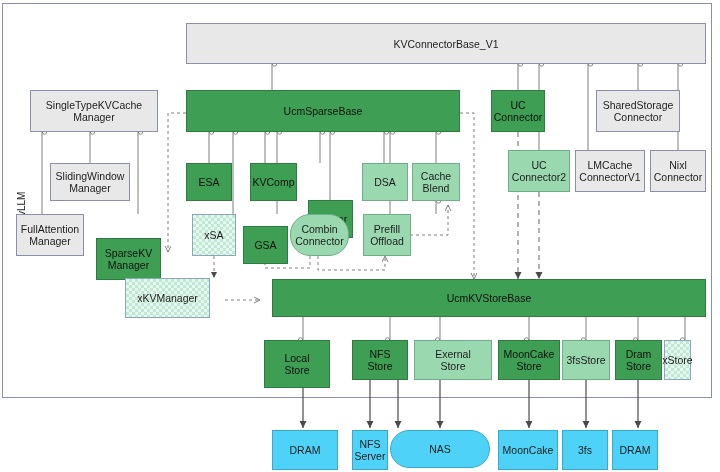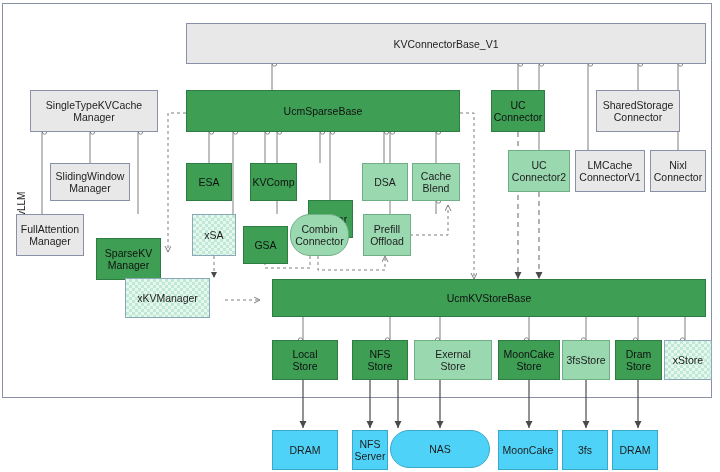--- a/index.html
+++ b/index.html
@@ -131,32 +131,32 @@
       <div class="node dgreen" style="left: 96px; top: 214px; width: 65px; height: 42px; margin-top: 24px;">SparseKV
 Manager</div>
       <div class="node hatch" style="left: 192px; top: 214px; width: 44px; height: 42px;">xSA</div>
       <div class="node dgreen" style="left: 243px; top: 226px; width: 45px; height: 28px;">GSA</div>
       <div class="node lgreen" style="left: 290px; top: 214px; width: 59px; height: 42px; border-radius: 20px;">Combin
 Connector</div>
       <div class="node lgreen" style="left: 339px; top: 214px; width: 48px; height: 42px; margin-left: 24px;">Prefill
 Offload</div>
       <div class="node hatch" style="left: 125px; top: 278px; width: 85px; height: 40px;">xKVManager</div>
       <div class="node dgreen" style="left: 272px; top: 279px; width: 434px; height: 38px;">UcmKVStoreBase</div>
-      <div class="node dgreen" style="left: 272px; top: 340px; width: 66px; height: 40px;">Local
+      <div class="node dgreen" style="left: 264px; top: 340px; width: 66px; height: 48px;">Local
 Store</div>
       <div class="node dgreen" style="left: 352px; top: 340px; width: 56px; height: 40px;">NFS
 Store</div>
       <div class="node lgreen" style="left: 414px; top: 340px; width: 78px; height: 40px;">Exernal
 Store</div>
       <div class="node dgreen" style="left: 498px; top: 340px; width: 62px; height: 40px;">MoonCake
 Store</div>
       <div class="node lgreen" style="left: 562px; top: 340px; width: 48px; height: 40px;">3fsStore</div>
       <div class="node dgreen" style="left: 615px; top: 340px; width: 47px; height: 40px;">Dram
 Store</div>
-      <div class="node hatch" style="left: 664px; top: 340px; width: 48px; height: 40px;">xStore</div>
+      <div class="node hatch" style="left: 664px; top: 340px; width: 27px; height: 40px;">xStore</div>
       <div class="node cyan" style="left: 272px; top: 430px; width: 66px; height: 40px;">DRAM</div>
       <div class="node cyan" style="left: 352px; top: 430px; width: 36px; height: 40px;">NFS
 Server</div>
       <div class="node cyan" style="left: 390px; top: 430px; width: 100px; height: 32px; border-radius: 19px;">NAS</div>
       <div class="node cyan" style="left: 498px; top: 430px; width: 60px; height: 40px;">MoonCake</div>
       <div class="node cyan" style="left: 562px; top: 430px; width: 46px; height: 40px; text-align: right;">3fs</div>
       <div class="node cyan" style="left: 612px; top: 430px; width: 46px; height: 40px;">DRAM</div>
     </div>
 </div>
 

